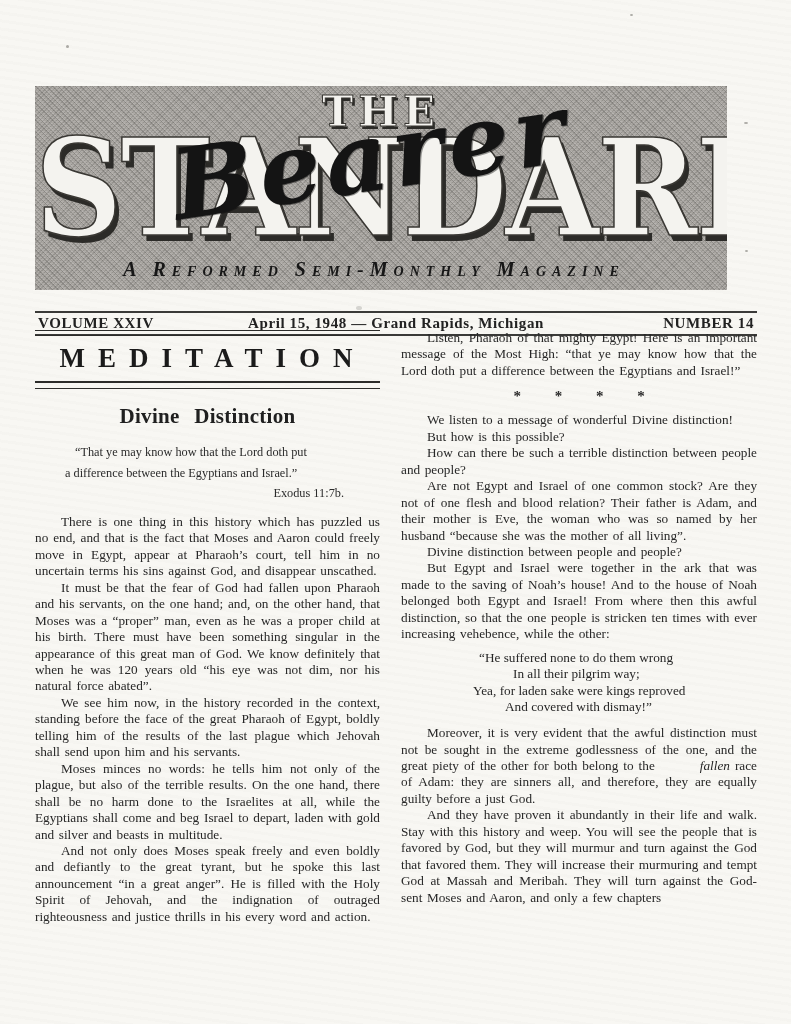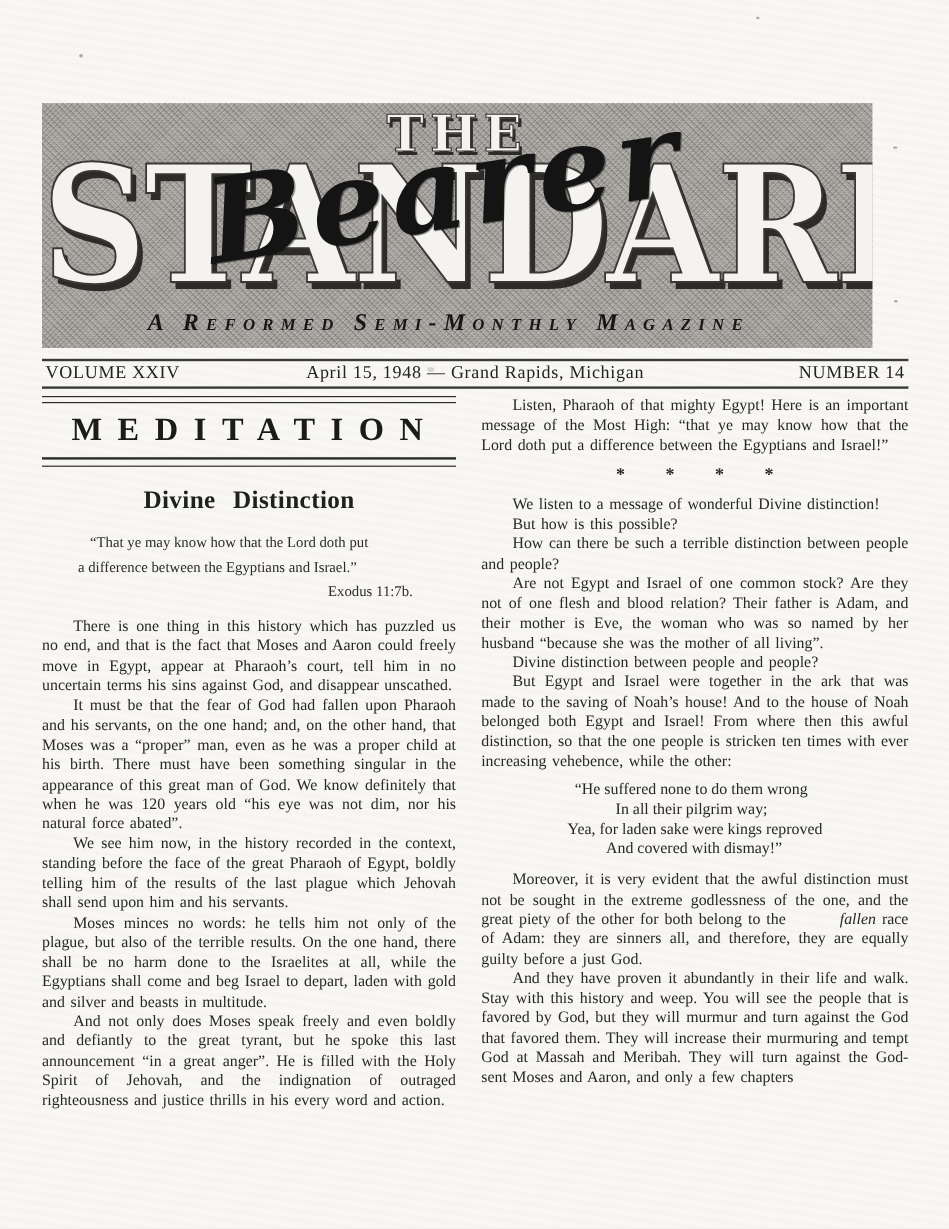--- a/index.html
+++ b/index.html
@@ -38,24 +38,24 @@
     transform:rotate(-8.5deg);transform-origin:left center;z-index:3;
     text-shadow:1px 1px 0 rgba(0,0,0,.4);
   }
   .mh-tagline{
     position:absolute;left:0;right:14px;bottom:9px;text-align:center;
     font-style:italic;font-variant:small-caps;font-weight:700;
     font-size:20px;letter-spacing:6px;color:#171717;
   }
   
   .issue-line{
-    position:absolute;left:35px;top:299px;width:722px;box-sizing:border-box;
+    position:absolute;left:35px;top:311px;width:722px;box-sizing:border-box;
     border-top:2px solid #3a3a38;border-bottom:2px solid #3a3a38;
     display:flex;align-items:center;padding:2px 3px;
-    font-size:15px;letter-spacing:0.6px;color:#222;
+    font-size:15px;letter-spacing:0.6px;color:#222;font-weight:bold;
   }
   .issue-line .l{flex:1;text-align:left;}
   .issue-line .c{flex:2;text-align:center;}
   .issue-line .r{flex:1;text-align:right;}
   
   .columns{position:absolute;left:35px;top:330px;width:722px;display:flex;gap:21px;}
   .col-left{width:345px;}
   .col-right{width:356px;}
   .rl-top{height:4px;border-top:1.5px solid #2c2c2a;border-bottom:1px solid #2c2c2a;}
   .rl-bot{height:5px;border-top:2px solid #2c2c2a;border-bottom:1px solid #2c2c2a;}

